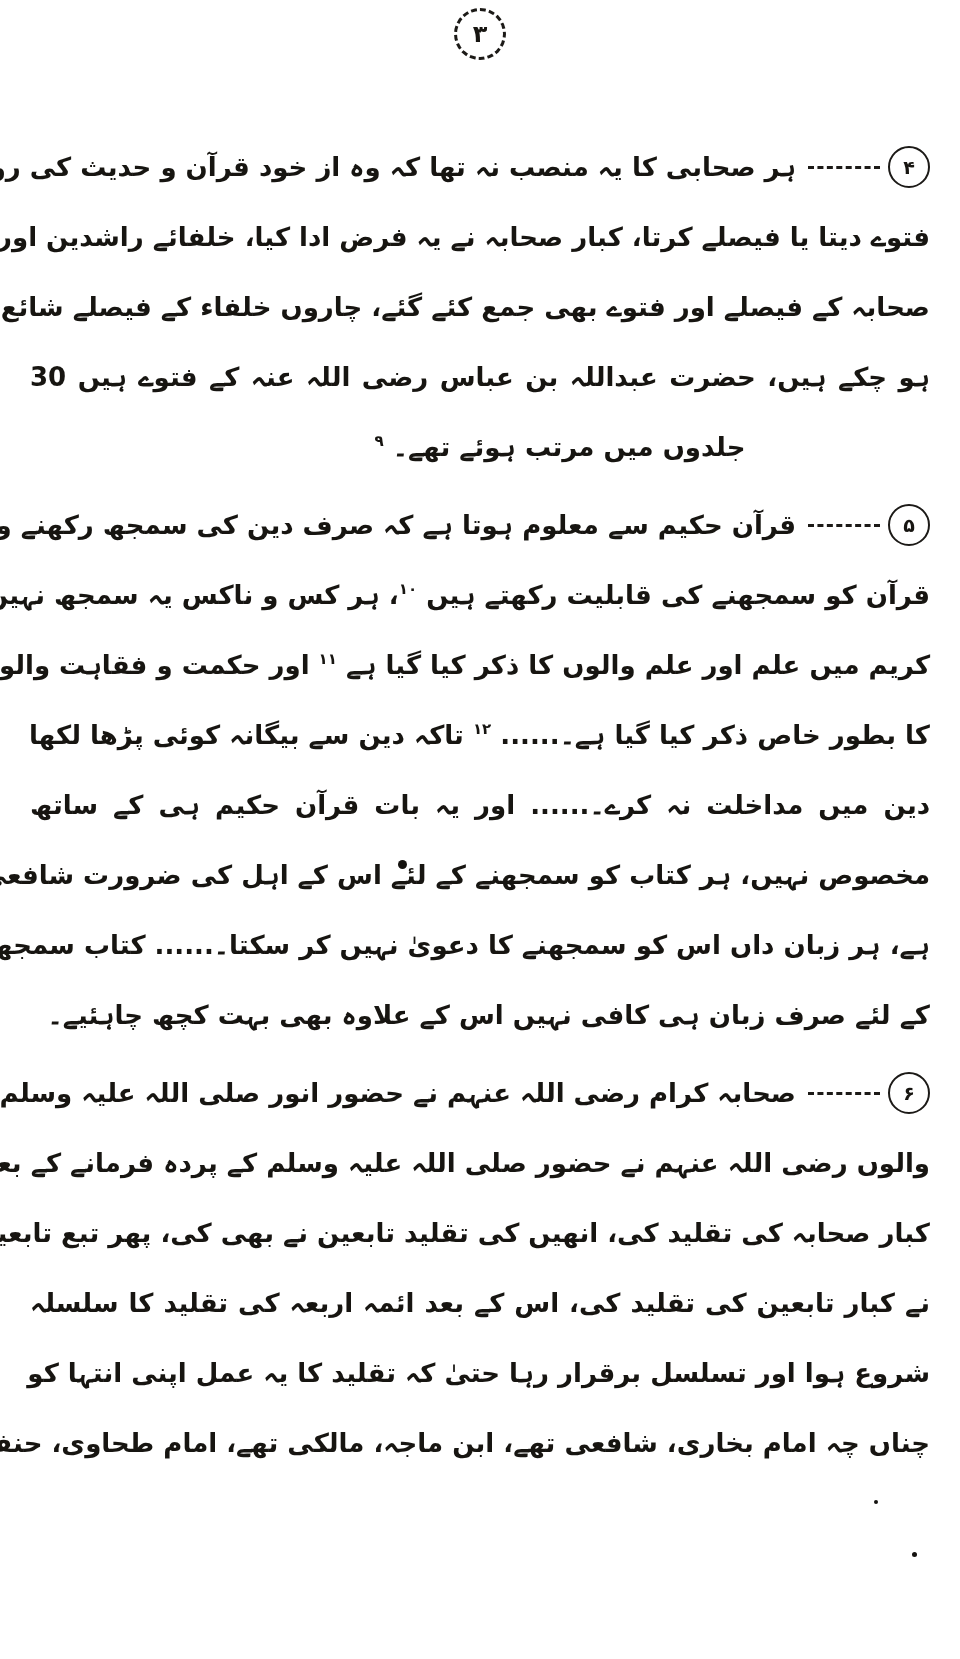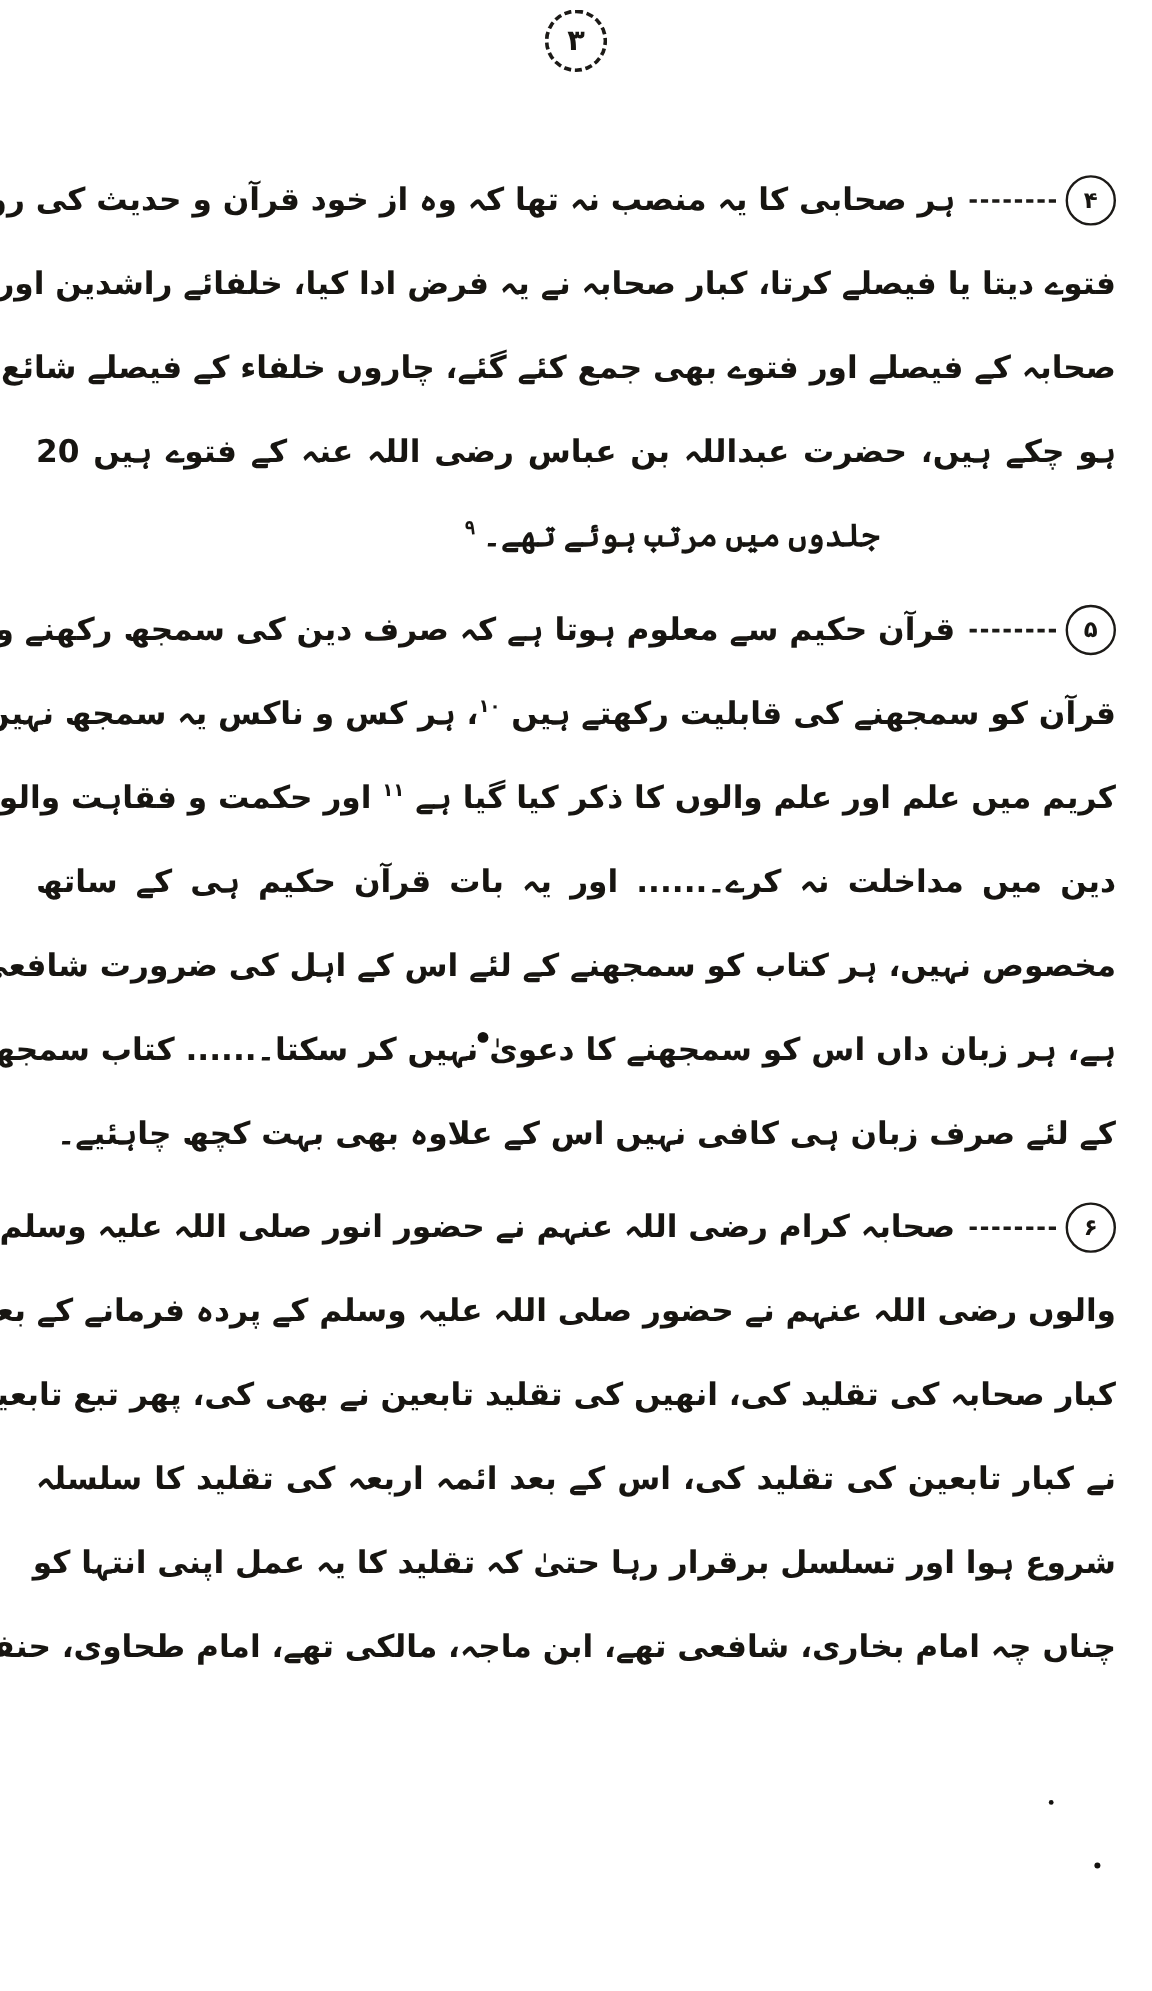--- a/index.html
+++ b/index.html
@@ -74,21 +74,20 @@
     flex: 1;
     min-width: 0;
     text-align: justify;
     text-align-last: justify;
     white-space: nowrap;
   }
   .line.short {
     text-align: left;
     text-align-last: center;
     padding-left: 160px;
-    font-family: Liberation Serif, serif;
   }
   .line.end {
     text-align: left;
     text-align-last: center;
     padding-left: 40px;
   }
   .ink-dot {
     position: absolute;
     background: #14120f;
     border-radius: 50%;
@@ -102,31 +101,32 @@
 
   <div class="text-block" id="text-block">
       <div class="para">
         <div class="line first">
           <span class="marker-circle">۴</span>
           <span class="dashes"></span>
           <span class="line-text">ہر صحابی کا یہ منصب نہ تھا کہ وہ از خود قرآن و حدیث کی روشنی میں</span>
         </div>
         <div class="line full">فتوے دیتا یا فیصلے کرتا، کبار صحابہ نے یہ فرض ادا کیا، خلفائے راشدین اور</div>
         <div class="line full">صحابہ کے فیصلے اور فتوے بھی جمع کئے گئے، چاروں خلفاء کے فیصلے شائع</div>
-        <div class="line full">ہو چکے ہیں، حضرت عبداللہ بن عباس رضی اللہ عنہ کے فتوے ہیں 20</div>
+        <div class="line full">ہو چکے ہیں، حضرت عبداللہ بن عباس رضی اللہ عنہ کے فتوے ہیں 30</div>
         <div class="line short">جلدوں میں مرتب ہوئے تھے۔ <sup>۹</sup></div>
       </div>
       <div class="para">
         <div class="line first">
           <span class="marker-circle">۵</span>
           <span class="dashes"></span>
           <span class="line-text">قرآن حکیم سے معلوم ہوتا ہے کہ صرف دین کی سمجھ رکھنے والے ہی</span>
         </div>
         <div class="line full">قرآن کو سمجھنے کی قابلیت رکھتے ہیں <sup>۱۰</sup>، ہر کس و ناکس یہ سمجھ نہیں رکھتا</div>
         <div class="line full">کریم میں علم اور علم والوں کا ذکر کیا گیا ہے <sup>۱۱</sup> اور حکمت و فقاہت والوں</div>
+        <div class="line full">کا بطور خاص ذکر کیا گیا ہے۔...... <sup>۱۲</sup> تاکہ دین سے بیگانہ کوئی پڑھا لکھا</div>
         <div class="line full">دین میں مداخلت نہ کرے۔...... اور یہ بات قرآن حکیم ہی کے ساتھ</div>
         <div class="line full">مخصوص نہیں، ہر کتاب کو سمجھنے کے لئے اس کے اہل کی ضرورت شافعی</div>
         <div class="line full">ہے، ہر زبان داں اس کو سمجھنے کا دعویٰ نہیں کر سکتا۔...... کتاب سمجھنے</div>
         <div class="line end">کے لئے صرف زبان ہی کافی نہیں اس کے علاوہ بھی بہت کچھ چاہئیے۔</div>
       </div>
       <div class="para">
         <div class="line first">
           <span class="marker-circle">۶</span>
           <span class="dashes"></span>
           <span class="line-text">صحابہ کرام رضی اللہ عنہم نے حضور انور صلی اللہ علیہ وسلم کی تقلید کی صحابہ</span>

